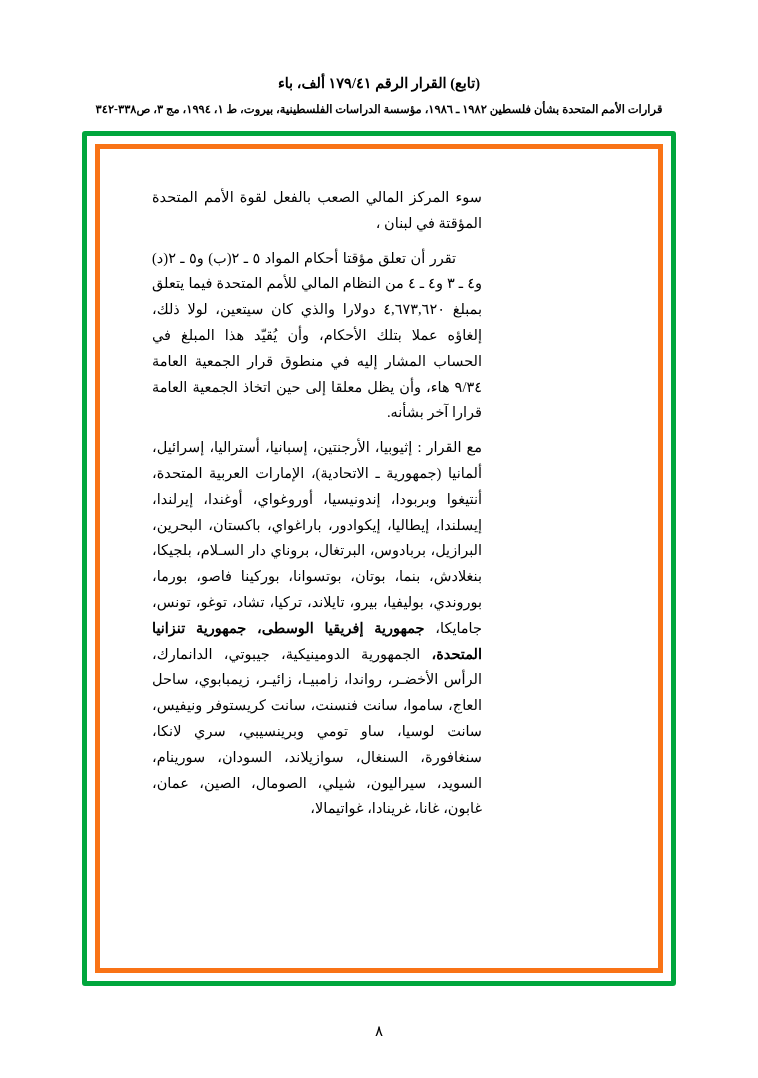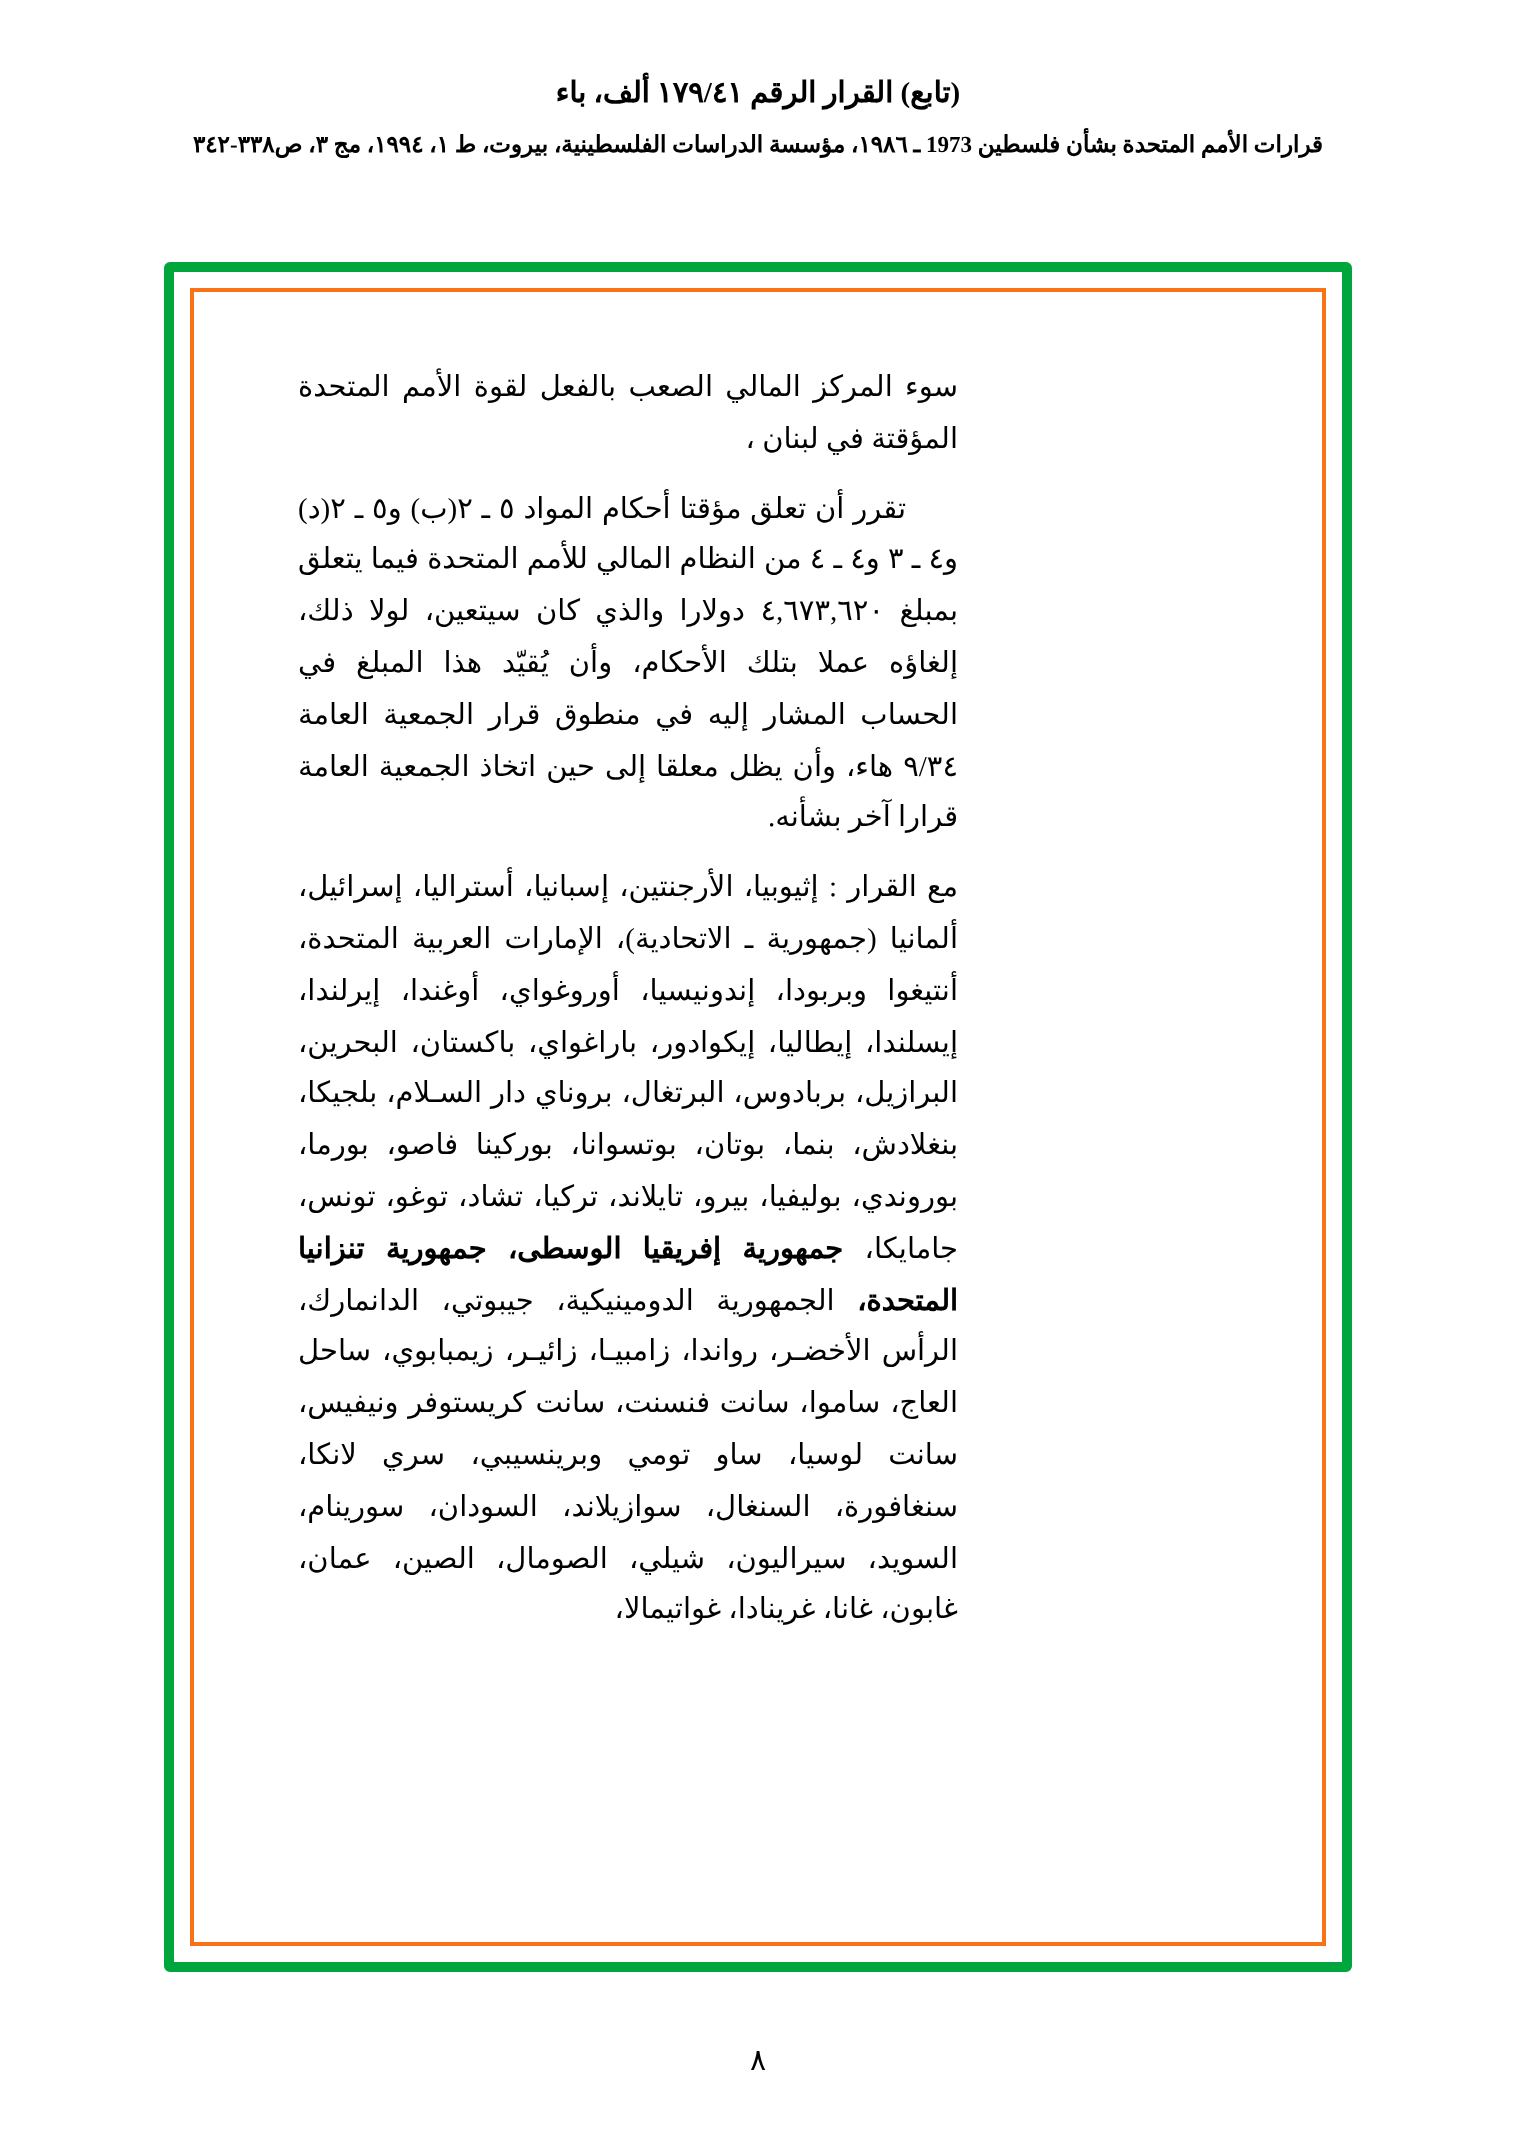--- a/index.html
+++ b/index.html
@@ -16,21 +16,21 @@
     overflow: hidden;
   }
   .page {
     width: 758px;
     height: 1078px;
     position: relative;
     box-sizing: border-box;
   }
   .header {
     text-align: center;
-    padding-top: 38px;
+    padding-top: 74px;
   }
   .header-title {
     font-size: 14.5px;
     font-weight: bold;
     letter-spacing: 0px;
     line-height: 1.3;
   }
   .header-sub {
     font-size: 11.5px;
     font-weight: bold;
@@ -47,21 +47,21 @@
     border-radius: 3px;
     box-sizing: border-box;
     background: #ffffff;
   }
   .frame-inner {
     position: absolute;
     top: 8px;
     right: 8px;
     bottom: 8px;
     left: 8px;
-    border: 2px solid #f97316;
+    border: 5px solid #f97316;
     box-sizing: border-box;
     overflow: hidden;
   }
   .content {
     padding: 36px 52px 0 52px;
     font-size: 14.5px;
     line-height: 1.78;
     text-align: justify;
     text-justify: inter-word;
   }
@@ -102,21 +102,21 @@
     margin-left: 0;
   }
 </style>
 </head>
 <body>
 
 <div class="page">
 
   <div class="header">
     <div class="header-title">(تابع) القرار الرقم ١٧٩/٤١ ألف، باء</div>
-    <div class="header-sub">قرارات الأمم المتحدة بشأن فلسطين 1973 ـ ١٩٨٦، مؤسسة الدراسات الفلسطينية، بيروت، ط ١، ١٩٩٤، مج ٣، ص٣٣٨-٣٤٢</div>
+    <div class="header-sub">قرارات الأمم المتحدة بشأن فلسطين ١٩٨٢ ـ ١٩٨٦، مؤسسة الدراسات الفلسطينية، بيروت، ط ١، ١٩٩٤، مج ٣، ص٣٣٨-٣٤٢</div>
   </div>
 
   <div class="frame">
     <div class="frame-inner">
       <div class="content">
 
         <p class="para narrow-col">سوء المركز المالي الصعب بالفعل لقوة الأمم المتحدة المؤقتة في لبنان ،</p>
 
         <p class="para para-indent narrow-col">تقرر أن تعلق مؤقتا أحكام المواد ٥ ـ ٢(ب) و٥ ـ ٢(د) و٤ ـ ٣ و٤ ـ ٤ من النظام المالي للأمم المتحدة فيما يتعلق بمبلغ ٤,٦٧٣,٦٢٠ دولارا والذي كان سيتعين، لولا ذلك، إلغاؤه عملا بتلك الأحكام، وأن يُقيّد هذا المبلغ في الحساب المشار إليه في منطوق قرار الجمعية العامة ٩/٣٤ هاء، وأن يظل معلقا إلى حين اتخاذ الجمعية العامة قرارا آخر بشأنه.</p>
 

